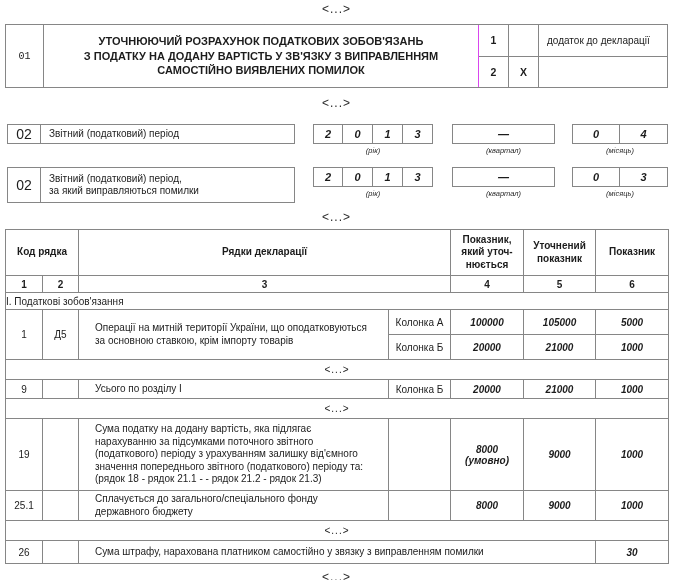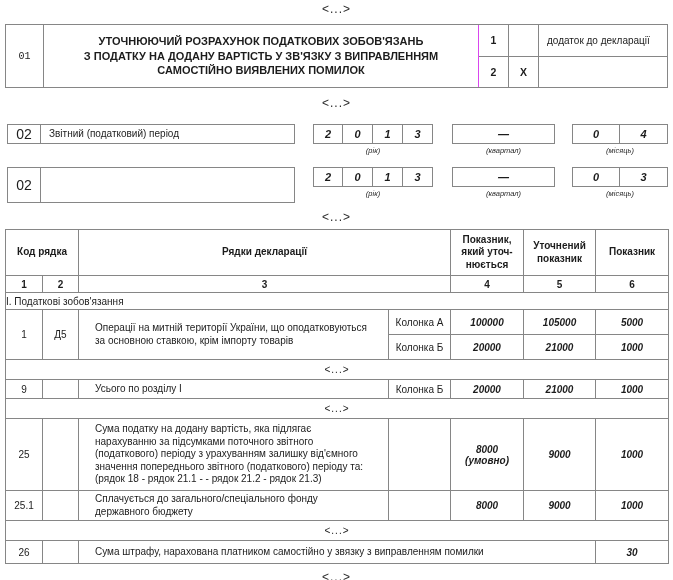--- a/index.html
+++ b/index.html
@@ -162,20 +162,22 @@
         <div class="p-cell w48">0</div>
         <div class="p-cell w48">4</div>
       </div>
       <div class="p-cap">(місяць)</div>
     </div>
   </div>
 
   <div class="period-row pr03">
     <div class="p-left h2">
       <div class="p-code">02</div>
+      <div class="p-label pre">Звітний (податковий) період,
+за який виправляються помилки</div>
     </div>
     <div class="p-group g-year">
       <div class="p-cells">
         <div class="p-cell w30">2</div>
         <div class="p-cell w30">0</div>
         <div class="p-cell w30">1</div>
         <div class="p-cell w30">3</div>
       </div>
       <div class="p-cap">(рік)</div>
     </div>
@@ -252,21 +254,21 @@
         <td class="desc">Усього по розділу І</td>
         <td class="colk">Колонка Б</td>
         <td class="val">20000</td>
         <td class="val">21000</td>
         <td class="val">1000</td>
       </tr>
       <tr class="h20">
         <td colspan="7" class="sp">&lt;...&gt;</td>
       </tr>
       <tr class="h72">
-        <td class="cc">25</td>
+        <td class="cc">19</td>
         <td class="cc"></td>
         <td class="desc">Сума податку на додану вартість, яка підлягає нарахуванню за підсумками поточного звітного (податкового) періоду з урахуванням залишку від'ємного значення попереднього звітного (податкового) періоду та: (рядок 18 - рядок 21.1 - - рядок 21.2 - рядок 21.3)</td>
         <td class="colk"></td>
         <td class="val pre">8000
 (умовно)</td>
         <td class="val">9000</td>
         <td class="val">1000</td>
       </tr>
       <tr class="h30">
         <td class="cc">25.1</td>

